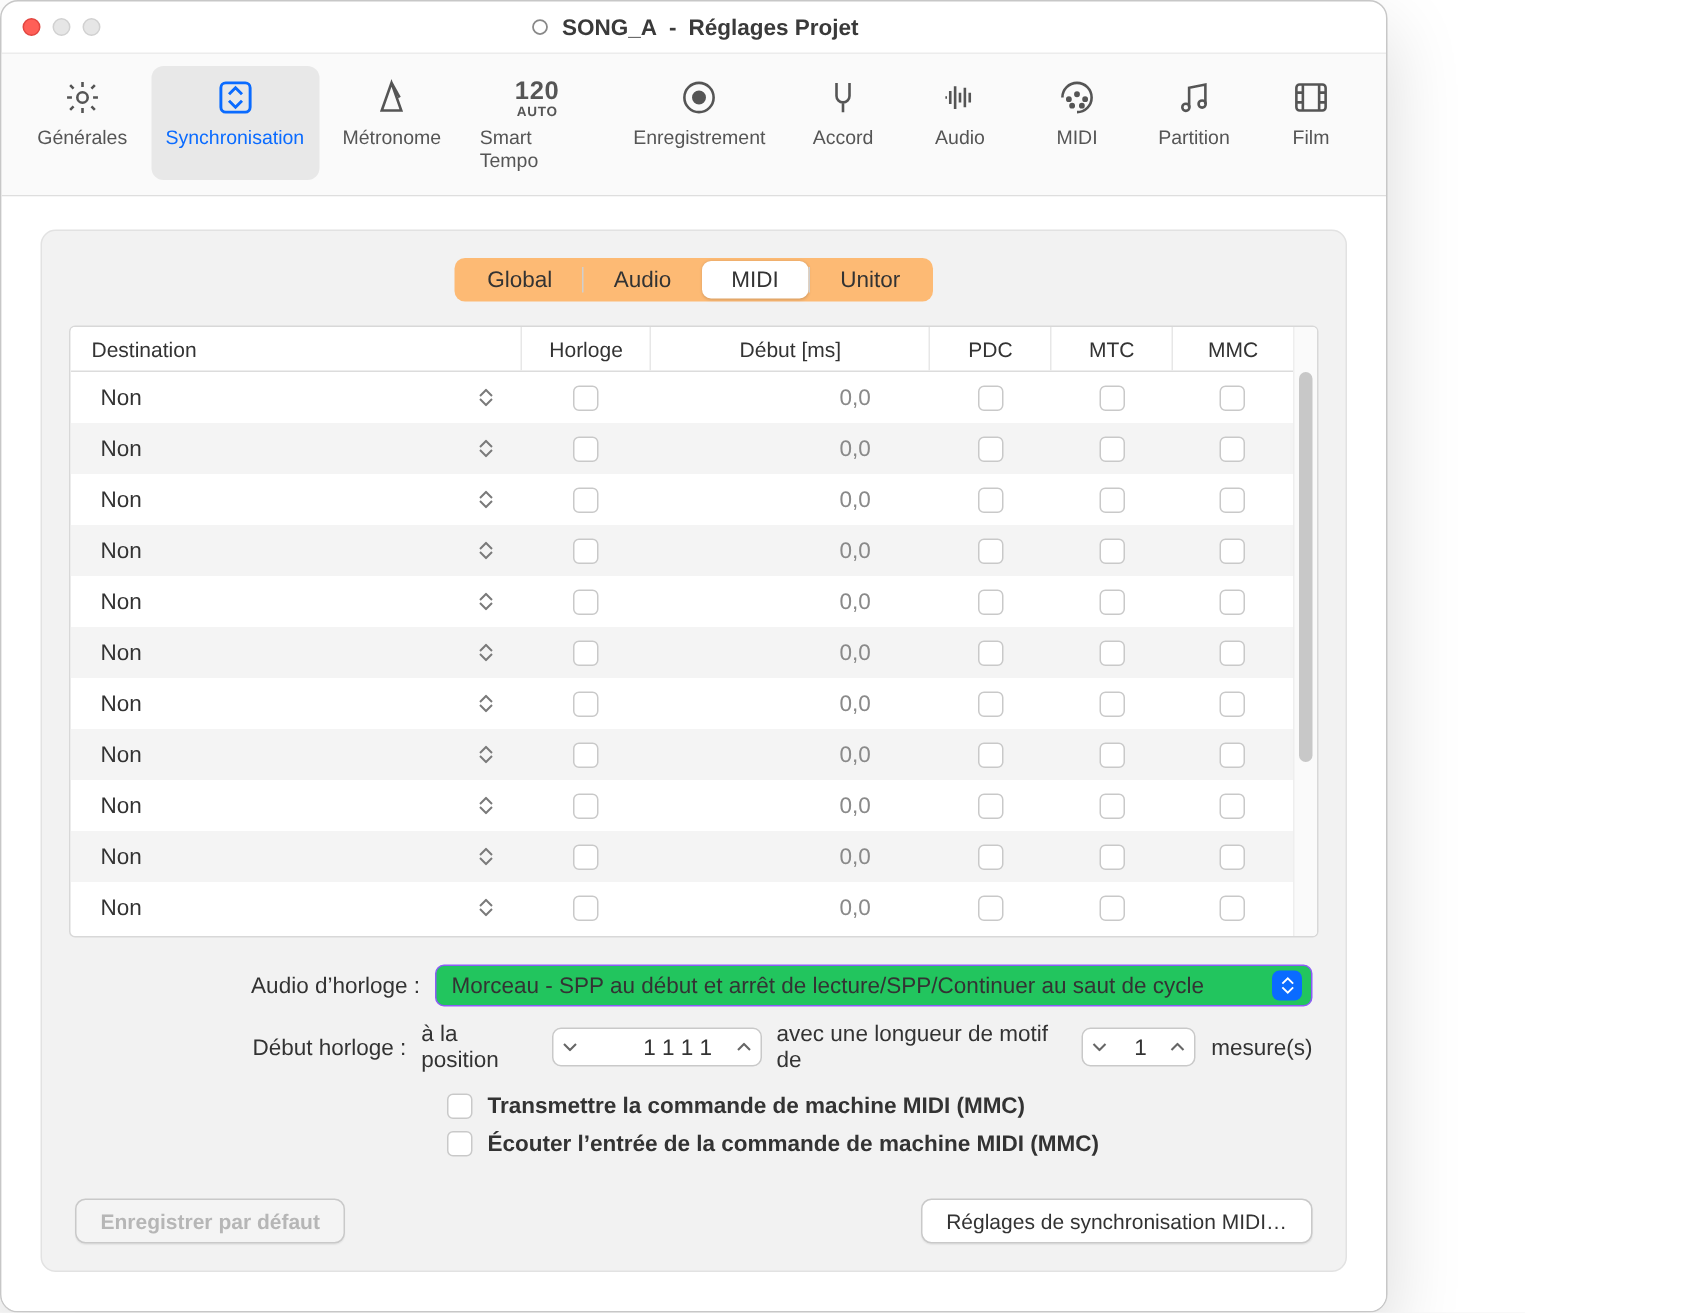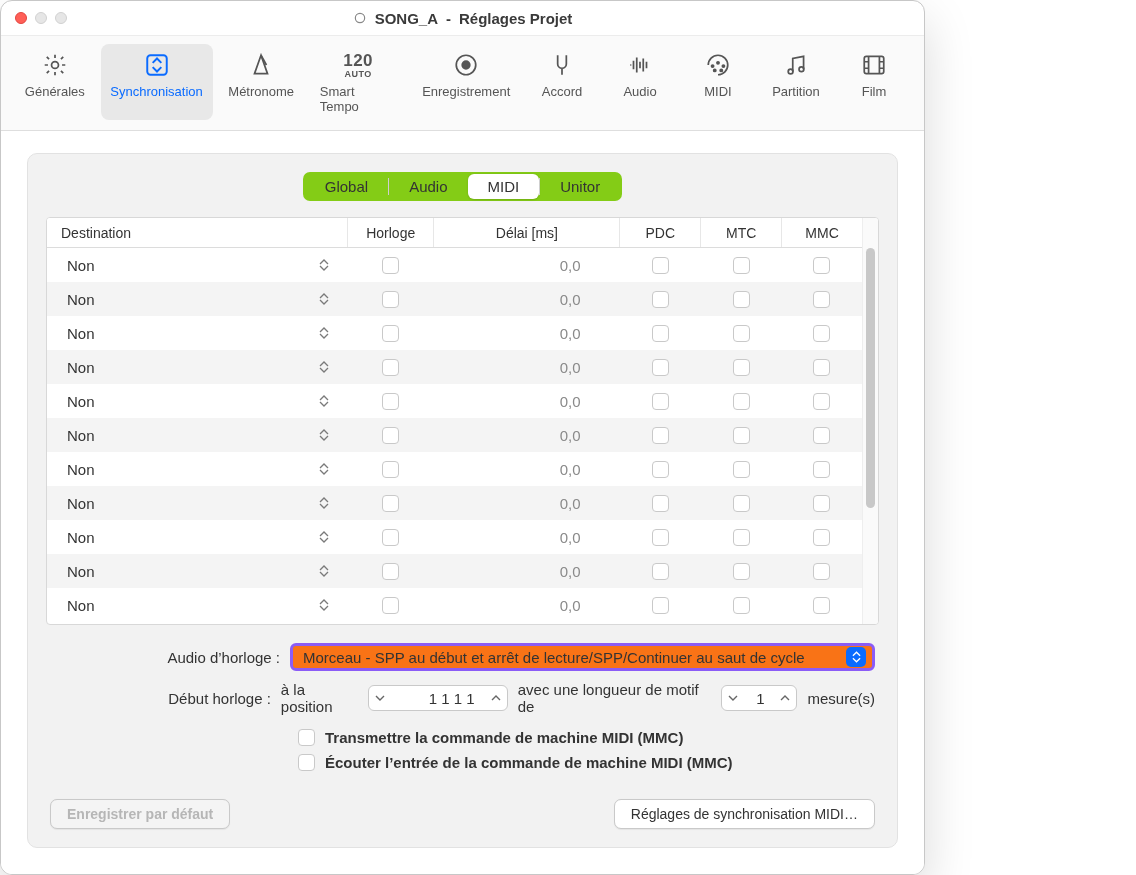--- a/index.html
+++ b/index.html
@@ -63,21 +63,21 @@
   background: #f2f2f2;
   border: 1px solid #e2e2e2;
   border-radius: 10px;
   padding: 18px 18px 18px 18px;
   display:flex; flex-direction:column;
 }
 
 .seg {
   align-self: center;
   display: inline-flex;
-  background: #84cc16;
+  background: #fdba74;
   border-radius: 7px;
   padding: 2px;
   margin-bottom: 16px;
 }
 .seg .seg-item {
   padding: 4px 20px; font-size: 15px; color: #333;
   border-radius: 6px;
 }
 .seg .seg-item.sel { background: #fff; box-shadow: 0 .5px 2px rgba(0,0,0,.15); }
 .seg .sep { width:1px; background:#cfcfcf; margin:4px 0;}
@@ -132,22 +132,22 @@
 .form {
   margin-top: 18px;
   display:flex; flex-direction:column; gap:10px;
   font-size:15px; color:#333;
   padding: 0 4px;
 }
 .frow { display:flex; align-items:center; gap:10px;}
 .flab { width: 230px; text-align:right; color:#333;}
 .popup {
   flex:1; max-width: 720px;
-  height:28px; border:3px solid #8b5cf6; border-radius:6px;
-  background:#f97316; display:flex; align-items:center; padding:0 6px 0 10px;
+  height:28px; border:1px solid #8b5cf6; border-radius:6px;
+  background:#22c55e; display:flex; align-items:center; padding:0 6px 0 10px;
   justify-content:space-between;
 }
 .popup .arrows{
   width:20px; height:20px; background:#0a6bff; border-radius:5px;
   display:flex; flex-direction:column; align-items:center; justify-content:center;
   color:#fff;
 }
 .popup .arrows svg{width:9px;height:6px;}
 .stepper {
   height:26px; border:1px solid #c9c9c9; border-radius:6px; background:#fff;
@@ -300,21 +300,21 @@
         <div class="seg-item sel">MIDI</div>
         <div class="sep"></div>
         <div class="seg-item">Unitor</div>
       </div>
 
       <div class="table-wrap">
         <div class="table-scroll">
           <div class="thead">
             <div class="th col-dest">Destination</div>
             <div class="th col-hor">Horloge</div>
-            <div class="th col-del">Délai [ms]</div>
+            <div class="th col-del">Début [ms]</div>
             <div class="th col-pdc">PDC</div>
             <div class="th col-mtc">MTC</div>
             <div class="th col-mmc">MMC</div>
           </div>
           <div class="tbody" id="tbody">
               <div class="trow">
                 <div class="td col-dest">
                   <span class="dest-label">Non</span>
                   <span class="updown">
                     <svg viewBox="0 0 10 6">

